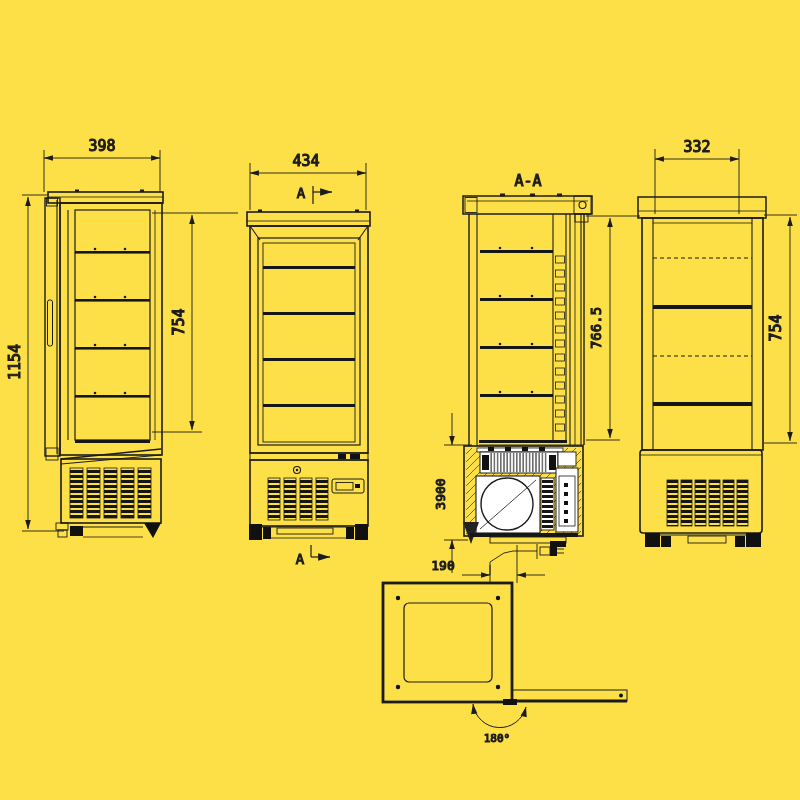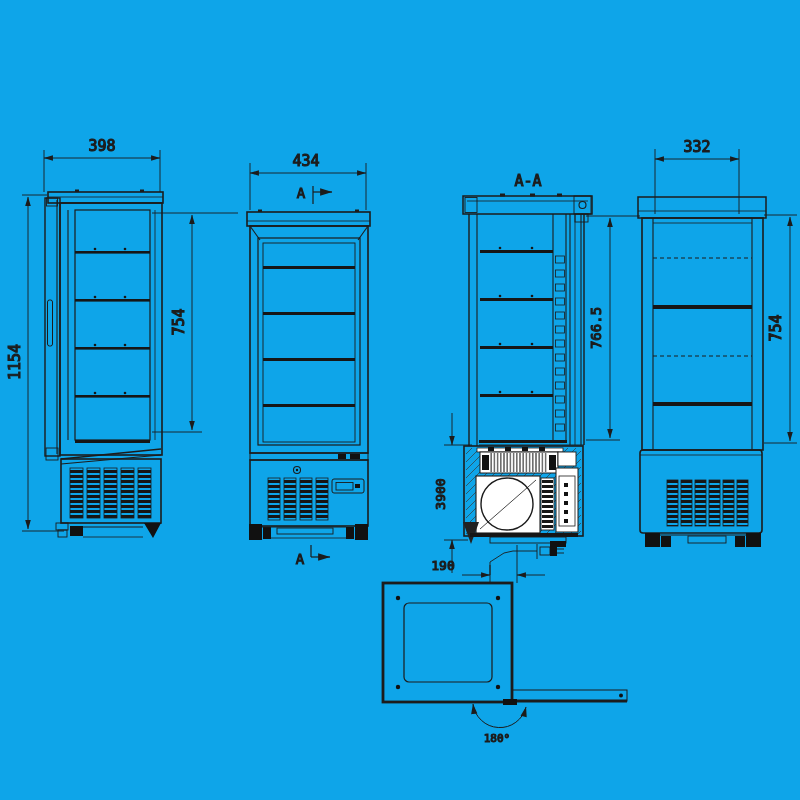--- a/index.html
+++ b/index.html
@@ -1,16 +1,16 @@
 <!DOCTYPE html>
 <html><head>
 <meta charset="utf-8">
 <style>
   html,body{margin:0;padding:0;background:#ffffff;}
-  .canvas{width:800px;height:800px;position:relative;background:#0ea5e9;overflow:hidden;}
+  .canvas{width:800px;height:800px;position:relative;background:#fde047;overflow:hidden;}
   svg text{font-family:"DejaVu Sans Mono", monospace; fill:#1f1f1f;}
   .dimtext{font-size:15px;}
   .dimtext-sm{font-size:13px;}
   .dimtext-xs{font-size:11px;}
 </style>
 </head>
 <body>
 
 <div class="canvas">
 <svg width="800" height="800" viewBox="0 0 800 800">

